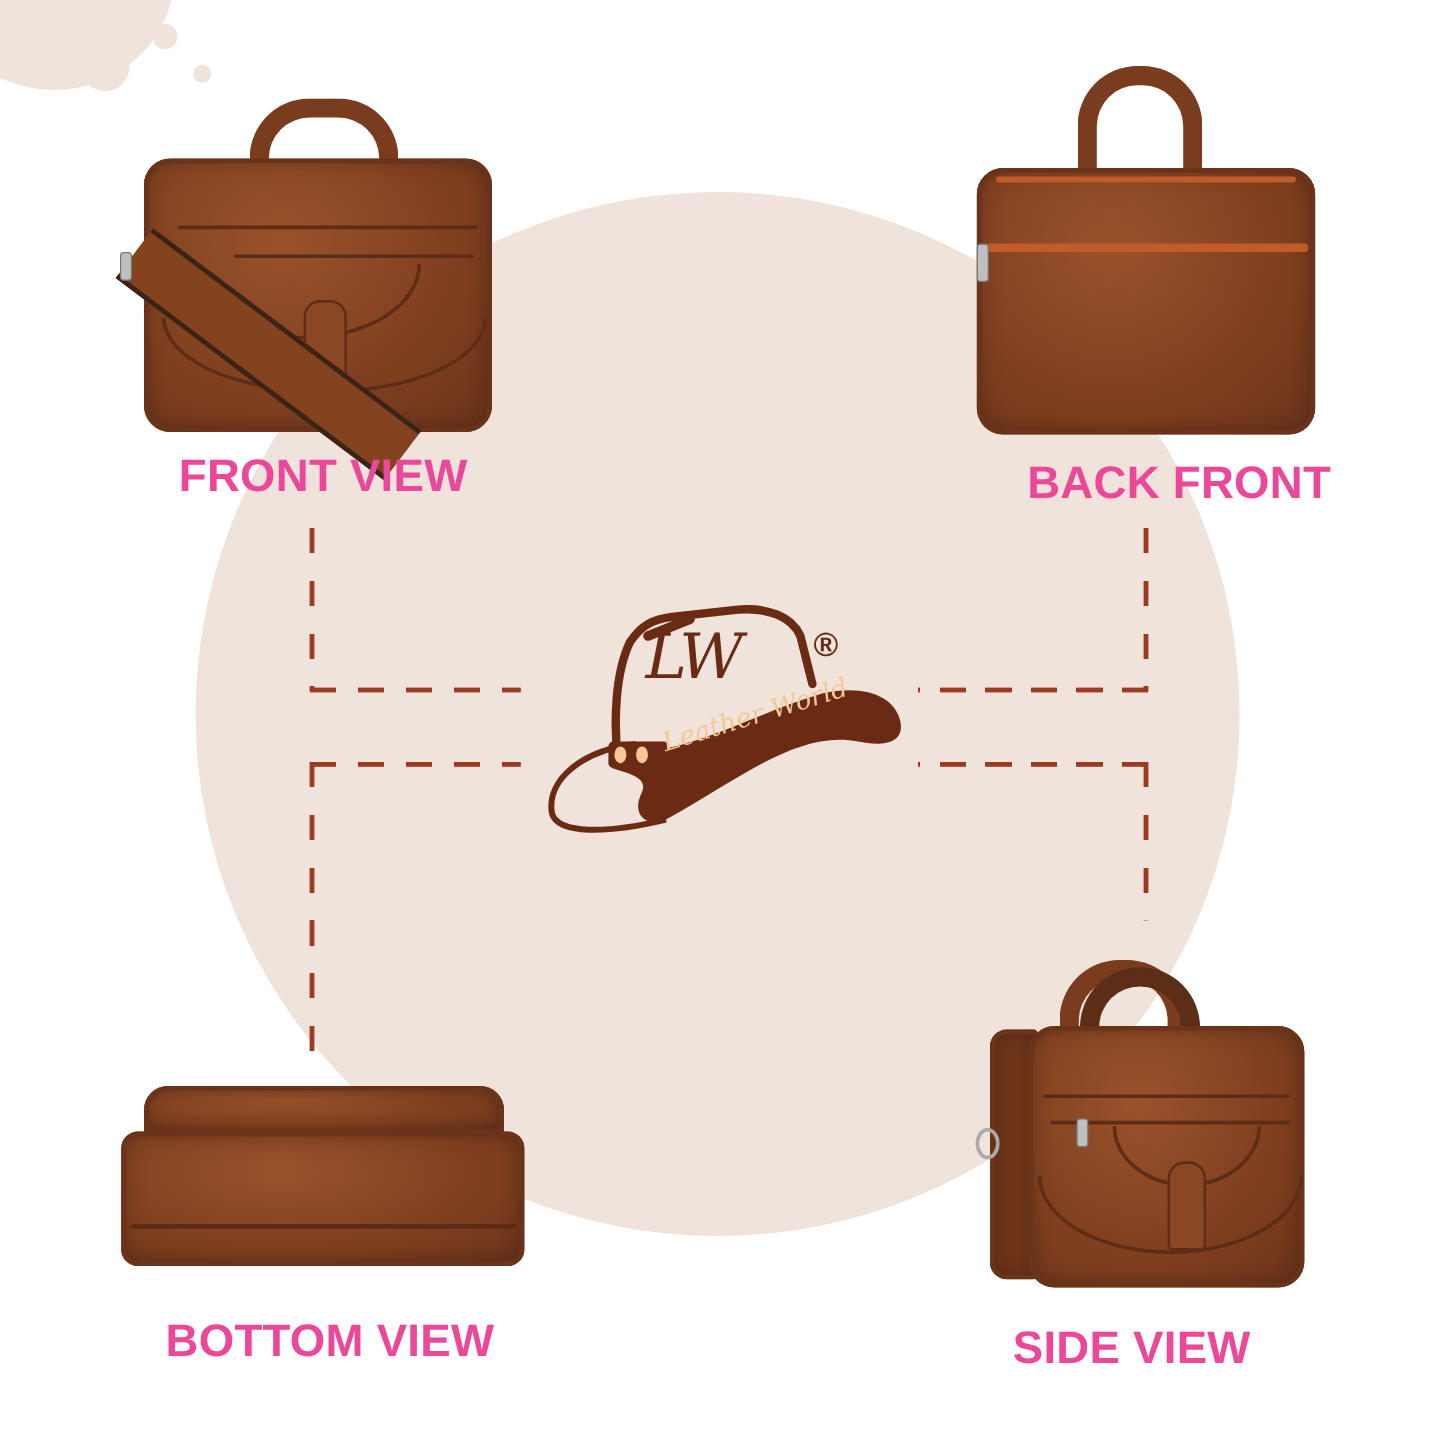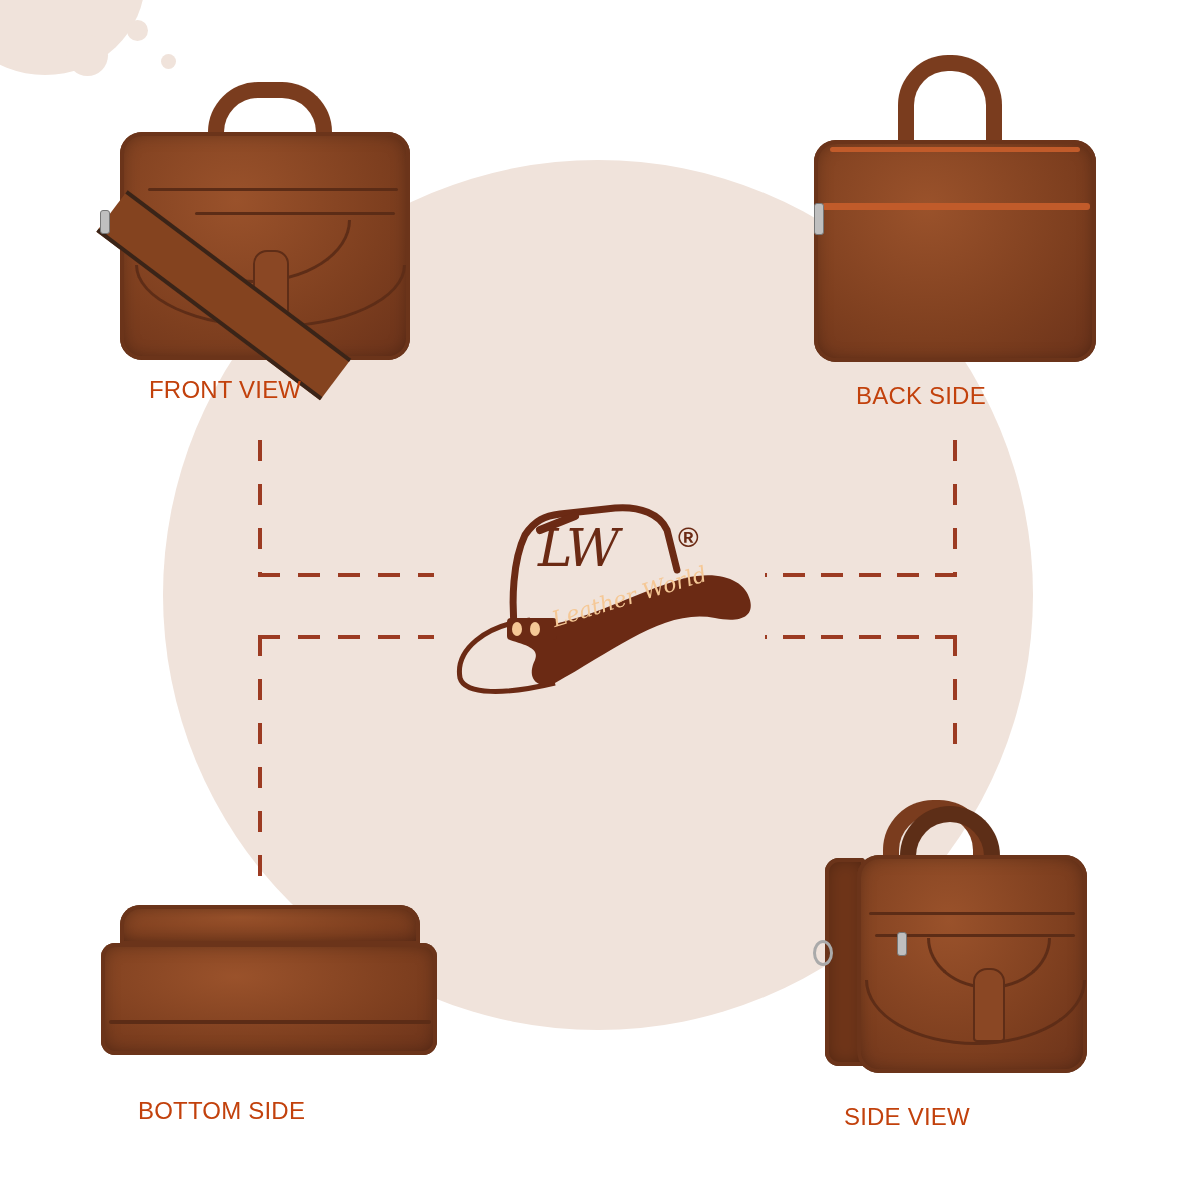--- a/index.html
+++ b/index.html
@@ -8,21 +8,21 @@
     background: #ffffff;
     font-family: "Liberation Sans", sans-serif;
   }
   .abs { position: absolute; }
   .big-circle {
     left: 163px; top: 160px; width: 870px; height: 870px;
     border-radius: 50%; background: #f0e3db;
   }
   .dot { border-radius: 50%; background: #f0e3db; }
   .label {
-    color: #c2410c; font-weight: 400; font-size: 24px; letter-spacing: 0.2px;
+    color: #ec4899; font-weight: 700; font-size: 38px; letter-spacing: 0.2px;
     white-space: nowrap;
   }
   .dash-v { width: 4px; background: repeating-linear-gradient(to bottom, #9c3b22 0 21px, transparent 21px 44px); }
   .dash-h { height: 4px; background: repeating-linear-gradient(to right, #9c3b22 0 22px, transparent 22px 40px); }
 
   
   .bag { position: absolute; }
   .bag .body {
     position: absolute; border-radius: 22px;
     background: radial-gradient(ellipse at 40% 30%, #9a522b 0%, #7e3f1f 60%, #6a321a 100%);
@@ -117,15 +117,15 @@
   <div class="seam" style="left:64px; top:112px; width:206px;"></div>
   <div class="seam" style="left:70px; top:134px; width:200px;"></div>
   <div class="flap" style="left:122px; top:138px; width:118px; height:48px;"></div>
   <div class="tab" style="left:168px; top:168px; width:28px; height:70px;"></div>
   <div class="flap" style="left:60px; top:180px; width:215px; height:62px;"></div>
   <div class="zipper" style="left:92px; top:132px;"></div>
   <div class="zipper" style="left:8px; top:140px; width:14px; height:20px; border-radius:50%; background:transparent; border:3px solid #aaa;"></div>
 </div>
 
 <div class="abs label" style="left:149px; top:376px;">FRONT VIEW</div>
-<div class="abs label" style="left:856px; top:382px;">BACK SIDE</div>
-<div class="abs label" style="left:138px; top:1097px;">BOTTOM SIDE</div>
+<div class="abs label" style="left:856px; top:382px;">BACK FRONT</div>
+<div class="abs label" style="left:138px; top:1097px;">BOTTOM VIEW</div>
 <div class="abs label" style="left:844px; top:1103px;">SIDE VIEW</div>
 
 </body></html>

